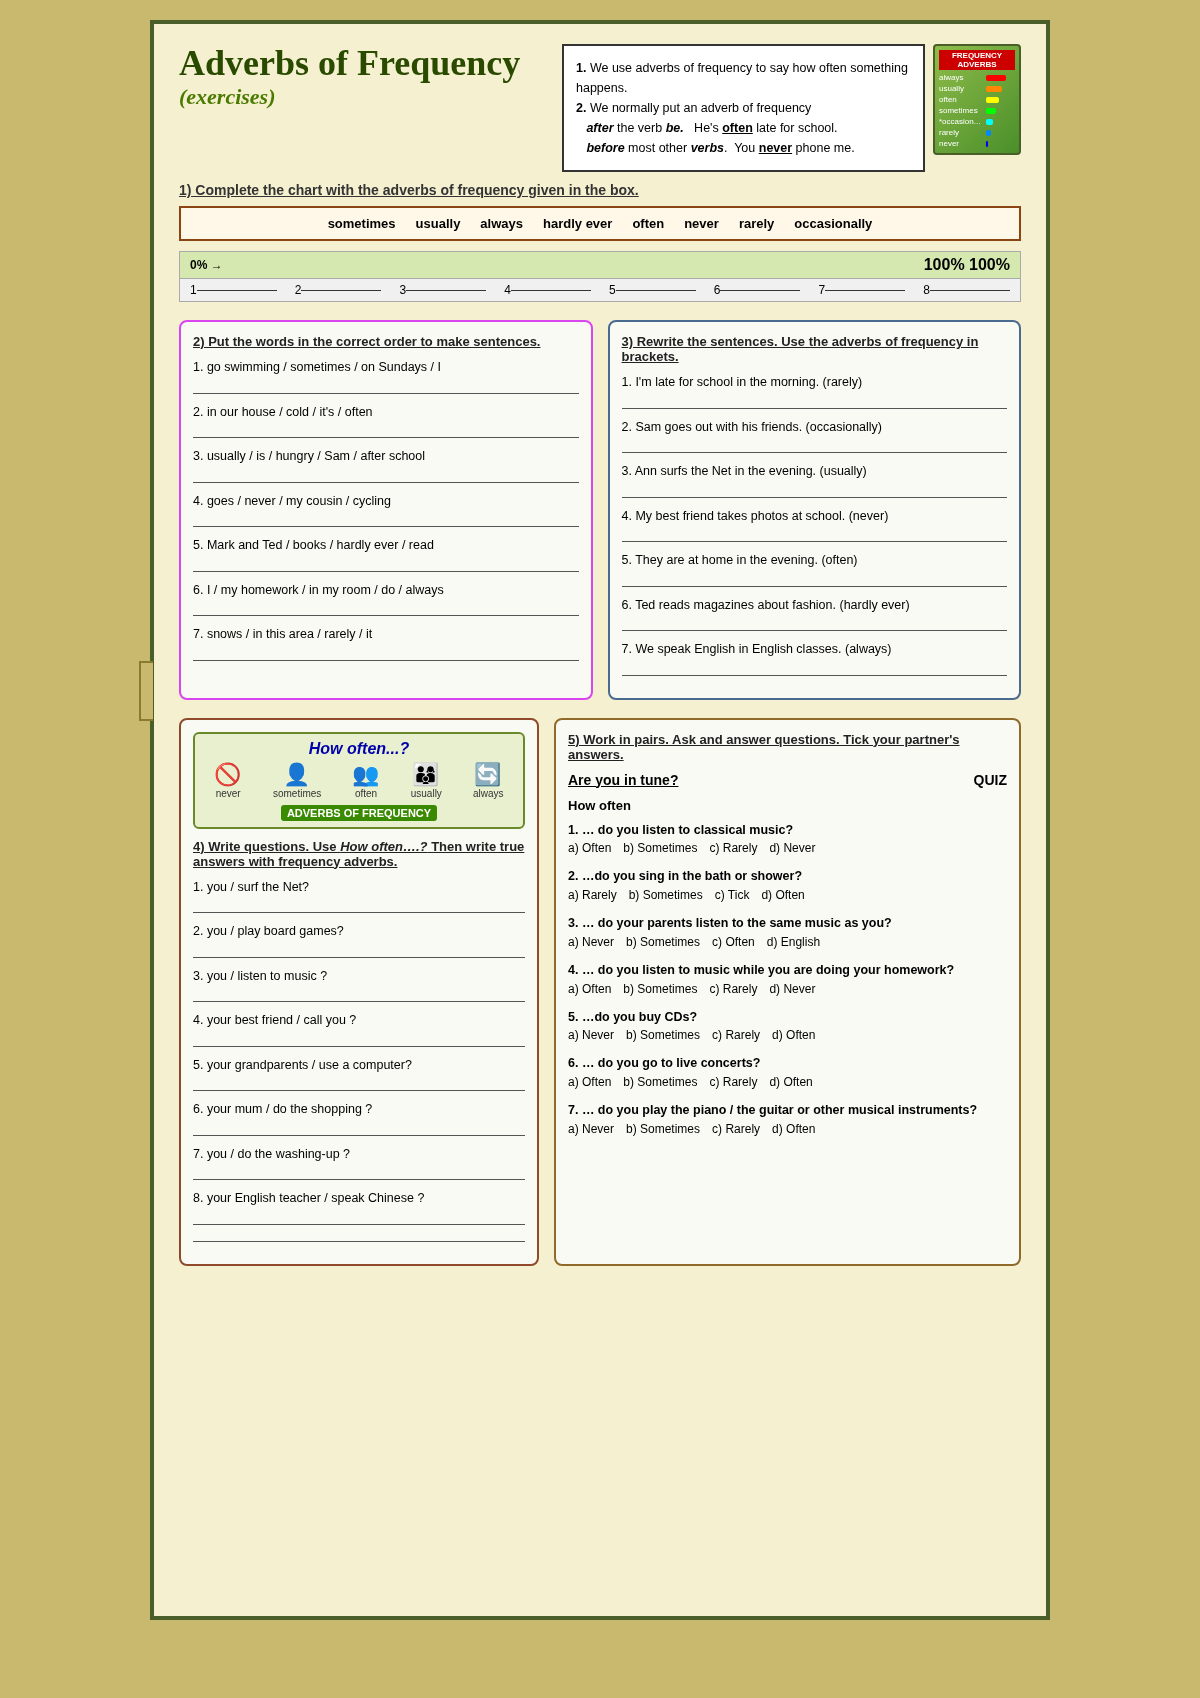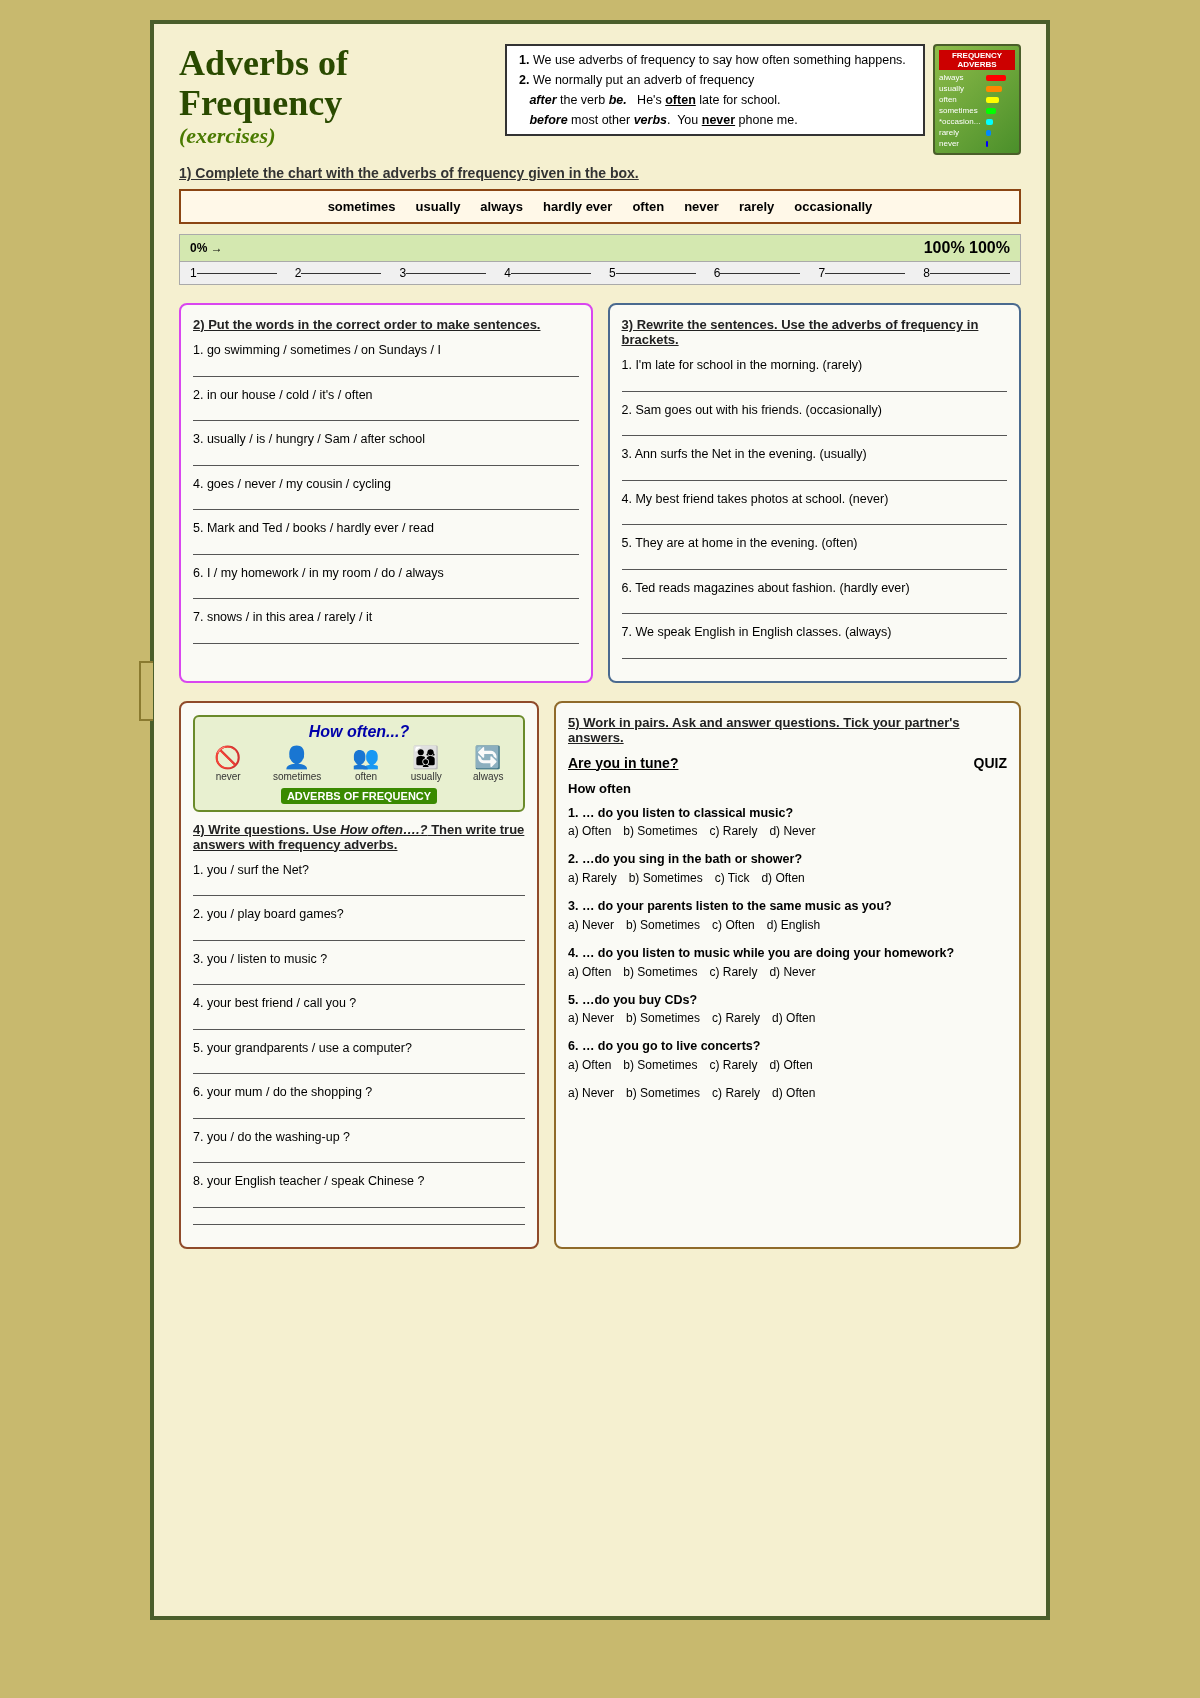--- a/index.html
+++ b/index.html
@@ -38,22 +38,22 @@
     .title-sub {
       font-family: 'Georgia', serif;
       font-size: 22px;
       color: #4a7a00;
       font-style: italic;
       font-weight: bold;
     }
     .info-box {
       border: 2px solid #333;
       background: #fff;
-      padding: 4px 12px;
-      width: 420px;
+      padding: 12px 12px;
+      width: 363px;
       font-size: 12.5px;
       line-height: 1.6;
       margin-left: 10px;
     }
     .info-box em { font-style: italic; font-weight: bold; }
     .info-box u { text-decoration: underline; font-weight: bold; }
     .freq-img {
       width: 88px;
       margin-left: 8px;
       background: linear-gradient(135deg, #8fbc4a, #4a8f2a);
@@ -420,20 +420,21 @@
       <div class="quiz-item">
         <p>6. … do you go to live concerts?</p>
         <div class="quiz-options">
           <span>a) Often</span>
           <span>b) Sometimes</span>
           <span>c) Rarely</span>
           <span>d) Often</span>
         </div>
       </div>
       <div class="quiz-item">
+        <p>7. … do you play the piano / the guitar or other musical instruments?</p>
         <div class="quiz-options">
           <span>a) Never</span>
           <span>b) Sometimes</span>
           <span>c) Rarely</span>
           <span>d) Often</span>
         </div>
       </div>
     </div>
   </div>
 

